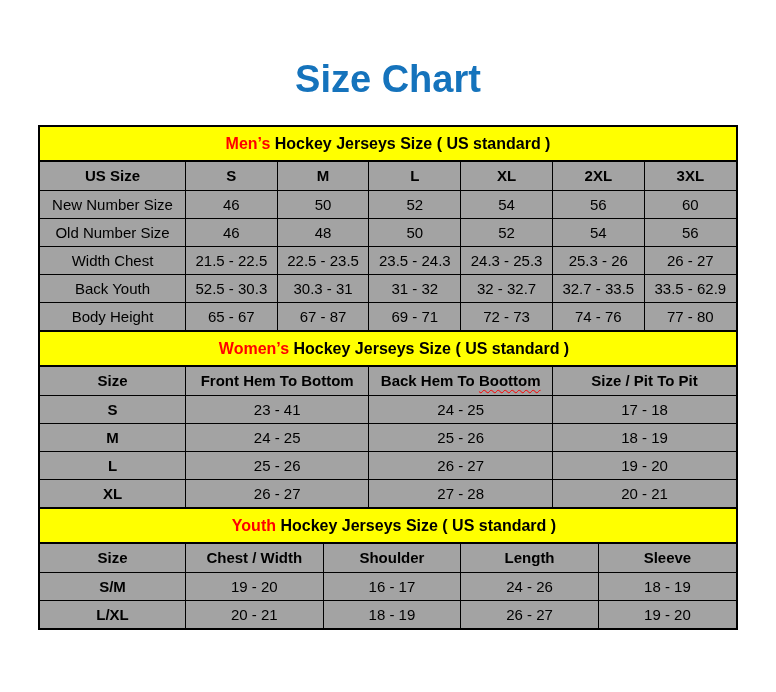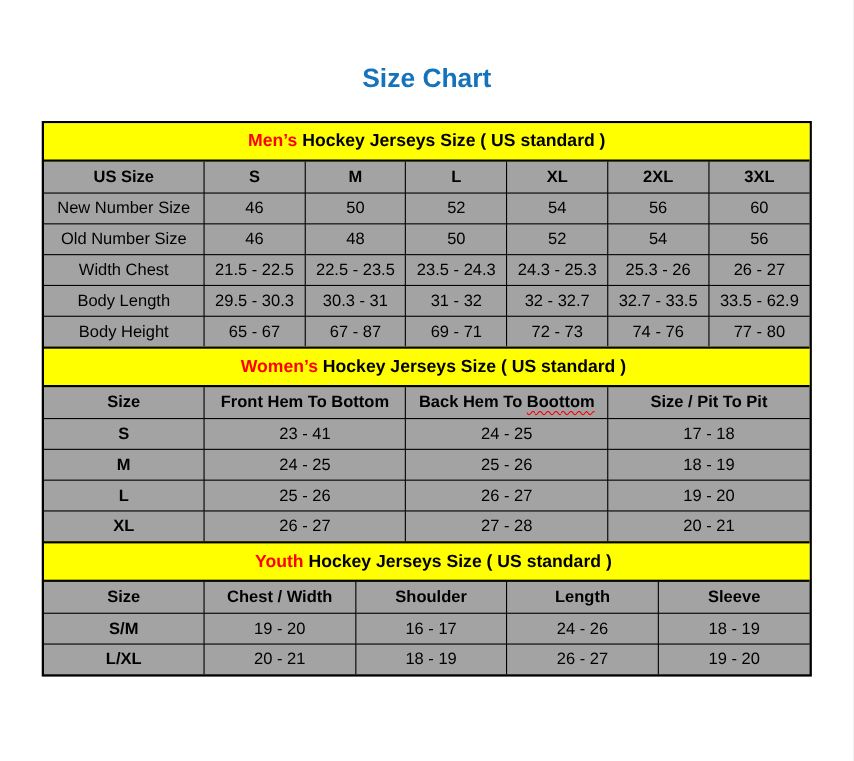--- a/index.html
+++ b/index.html
@@ -7,21 +7,21 @@
   body {
     width: 776px;
     height: 692px;
     font-family: "Liberation Sans", sans-serif;
     color: #000;
     overflow: hidden;
   }
   .page-title {
     margin: 58px 0 24px;
     text-align: center;
-    font-size: 24px;
+    font-size: 38px;
     font-weight: 700;
     color: var(--title-blue, #1573BC);
   }
   .chart-wrap {
     width: 700px;
     margin: 0 auto;
     border: 2px solid #000;
     background: #a3a3a3;
   }
   .section-header {
@@ -115,22 +115,22 @@
           <tr>
             <td>Width Chest</td>
             <td>21.5 - 22.5</td>
             <td>22.5 - 23.5</td>
             <td>23.5 - 24.3</td>
             <td>24.3 - 25.3</td>
             <td>25.3 - 26</td>
             <td>26 - 27</td>
           </tr>
           <tr>
-            <td>Body Length</td>
-            <td>29.5 - 30.3</td>
+            <td>Back Youth</td>
+            <td>52.5 - 30.3</td>
             <td>30.3 - 31</td>
             <td>31 - 32</td>
             <td>32 - 32.7</td>
             <td>32.7 - 33.5</td>
             <td>33.5 - 62.9</td>
           </tr>
           <tr>
             <td>Body Height</td>
             <td>65 - 67</td>
             <td>67 - 87</td>

